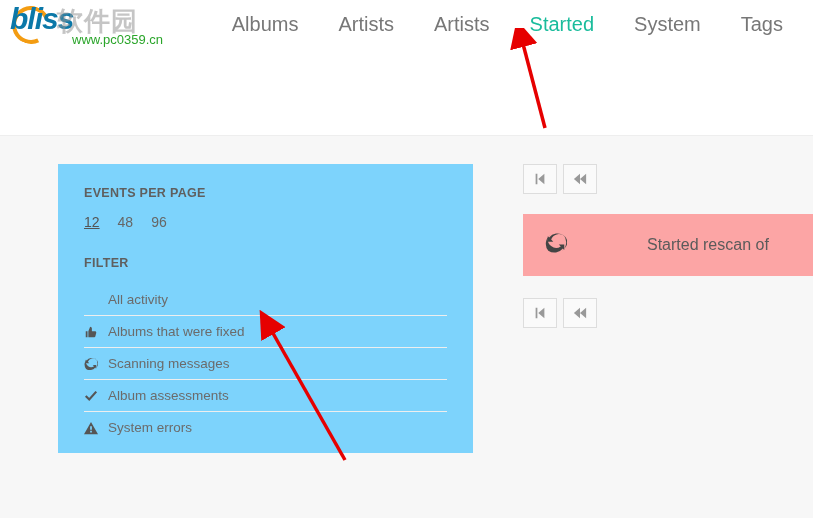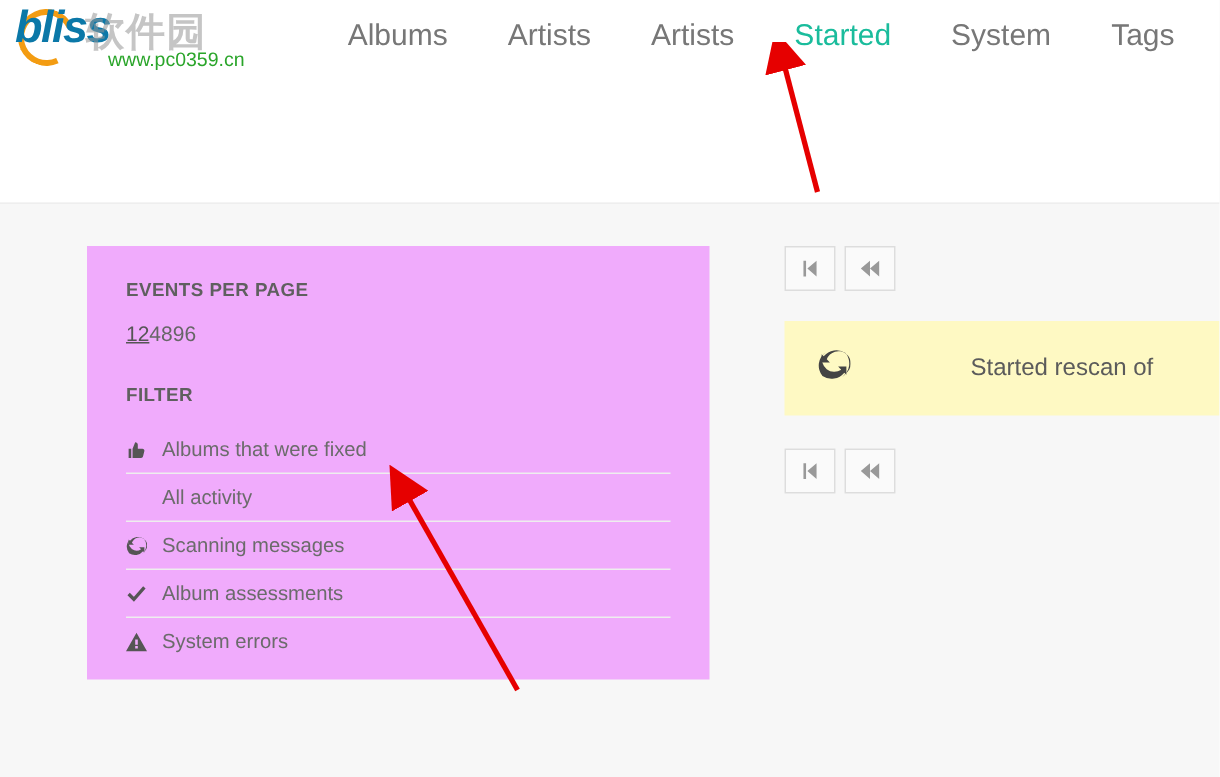--- a/index.html
+++ b/index.html
@@ -79,33 +79,33 @@
       margin-top: 85px;
       padding: 28px 0 60px 0;
       min-height: 400px;
       display: flex;
     }
     .left-col {
       margin-left: 58px;
       width: 415px;
     }
     .card {
-      background: #f0abfc;
+      background: #7dd3fc;
       padding: 22px 26px 10px 26px;
     }
     .card-head {
       font-size: 12.5px;
       font-weight: 700;
       color: #5f5f5f;
       letter-spacing: 0.3px;
       margin-bottom: 14px;
     }
     .pagesize {
       display: flex;
-      gap: 0;
+      gap: 18px;
       margin-bottom: 26px;
     }
     .pagesize span {
       font-size: 14px;
       color: #666;
       cursor: pointer;
     }
     .pagesize .sel {
       text-decoration: underline;
       color: #555;
@@ -143,21 +143,21 @@
       background: #fafafa;
       display: flex;
       align-items: center;
       justify-content: center;
       cursor: pointer;
       color: #999;
     }
     .activity-item {
       display: flex;
       align-items: center;
-      background: #fef9c3;
+      background: #fca5a5;
       padding: 18px 22px;
       margin-bottom: 22px;
       font-size: 16px;
       color: #5b5b5b;
     }
     .activity-icon {
       margin-right: 80px;
       color: #444;
     }
     
@@ -193,30 +193,30 @@
     <div class="card">
       <div class="card-head">EVENTS PER PAGE</div>
       <div class="pagesize">
         <span class="sel">12</span>
         <span>48</span>
         <span>96</span>
       </div>
       <div class="card-head">FILTER</div>
       <div class="filter-list">
         <div class="filter-row">
+          <span class="filter-icon"></span>
+          <span>All activity</span>
+        </div>
+        <div class="filter-row">
           <span class="filter-icon">
             <svg class="icon" viewBox="0 0 16 16" fill="currentColor">
                 <path d="M2 7h2v7H2zM5 14h6.5c.7 0 1.3-.5 1.5-1.2l1-4c.2-1-.5-1.8-1.5-1.8H9V4c0-1.1-.9-2-2-2L5 7v7z"></path>
               </svg>
           </span>
           <span>Albums that were fixed</span>
-        </div>
-        <div class="filter-row">
-          <span class="filter-icon"></span>
-          <span>All activity</span>
         </div>
         <div class="filter-row">
           <span class="filter-icon">
             <svg class="icon" viewBox="0 0 16 16" fill="currentColor">
                 <path d="M13.6 2.4A8 8 0 003 4l-1-1v4h4L4.5 5.5a6 6 0 119 7L12 14a8 8 0 001.6-11.6z"></path>
                 <path d="M2.4 13.6A8 8 0 0013 12l1 1V9h-4l1.5 1.5a6 6 0 01-9-7L4 2a8 8 0 00-1.6 11.6z"></path>
               </svg>
           </span>
           <span>Scanning messages</span>
         </div>

